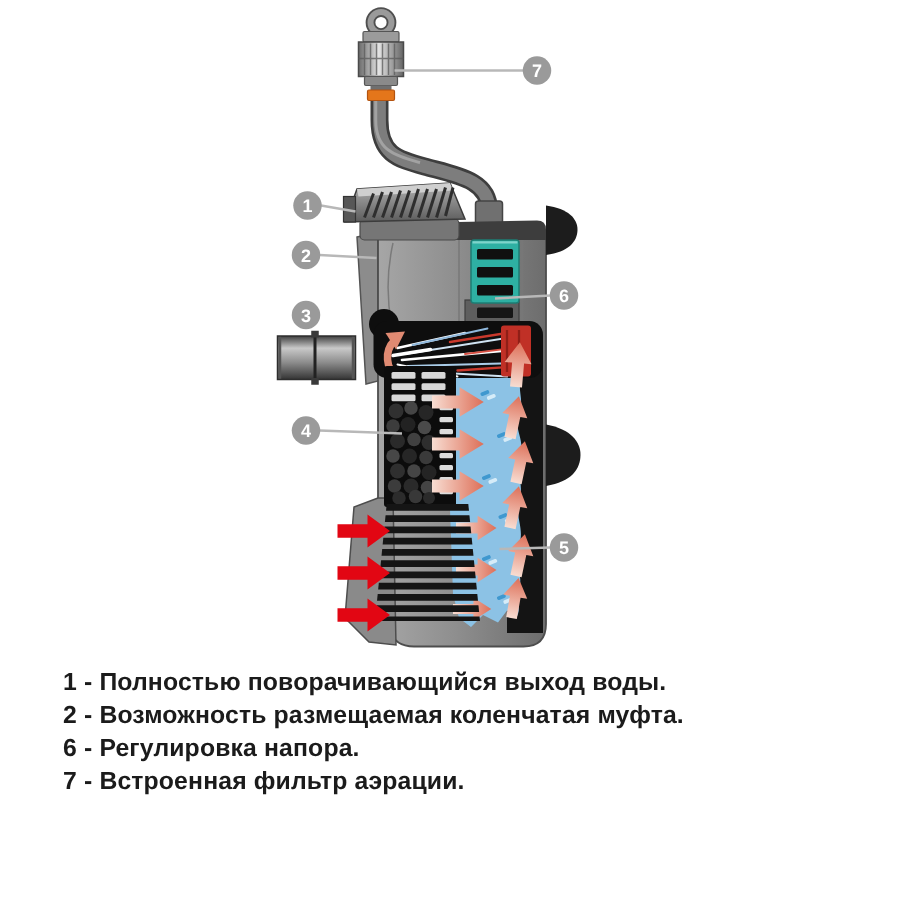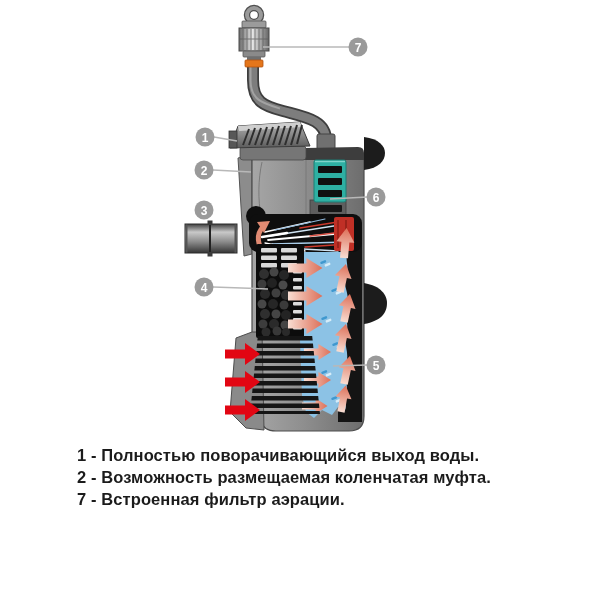--- a/index.html
+++ b/index.html
@@ -1,21 +1,21 @@
 <!DOCTYPE html>
 <html><head>
 <meta charset="utf-8">
 <style>
   html,body{margin:0;padding:0;background:#fff;}
   .page{position:relative;width:600px;height:600px;background:#fff;overflow:hidden;
         font-family:"Liberation Sans", sans-serif;}
   .diagram{position:absolute;left:0;top:0;width:600px;height:440px;}
   .legend{position:absolute;left:42px;top:444px;right:10px;}
   .legend-line{white-space:nowrap;font-weight:bold;font-size:16.5px;line-height:22px;
-        color:#1b1b1b;letter-spacing:.1px;margin-left:35px;}
+        color:#1b1b1b;letter-spacing:.1px;}
   .legend-line .sep{white-space:pre;}
 </style>
 </head>
 <body>
 
 <div class="page">
 
 <svg class="diagram" viewBox="0 0 600 440" xmlns="http://www.w3.org/2000/svg">
   <defs>
     <linearGradient id="bodyGrad" x1="0" y1="0" x2="1" y2="0">
@@ -313,16 +313,17 @@
       <line x1="263" y1="47" x2="349" y2="47" stroke="#b8b8b8" stroke-width="1.6"></line>
       <circle cx="358" cy="47" r="9.5" fill="#9a9a9a"></circle>
       <text x="358" y="51.5" fill="#fff">7</text>
     </g>
   </g>
 </svg>
 
 <div class="legend">
   <div class="legend-line"><span>1</span><span class="sep"> - </span><span>Полностью поворачивающийся выход воды.</span></div>
   <div class="legend-line"><span>2</span><span class="sep"> - </span><span>Возможность размещаемая коленчатая муфта.</span></div>
+  <div class="legend-line"><span>6</span><span class="sep"> - </span><span>Регулировка напора.</span></div>
   <div class="legend-line"><span>7</span><span class="sep"> - </span><span>Встроенная фильтр аэрации.</span></div>
 </div>
 
 </div>
 
 </body></html>

